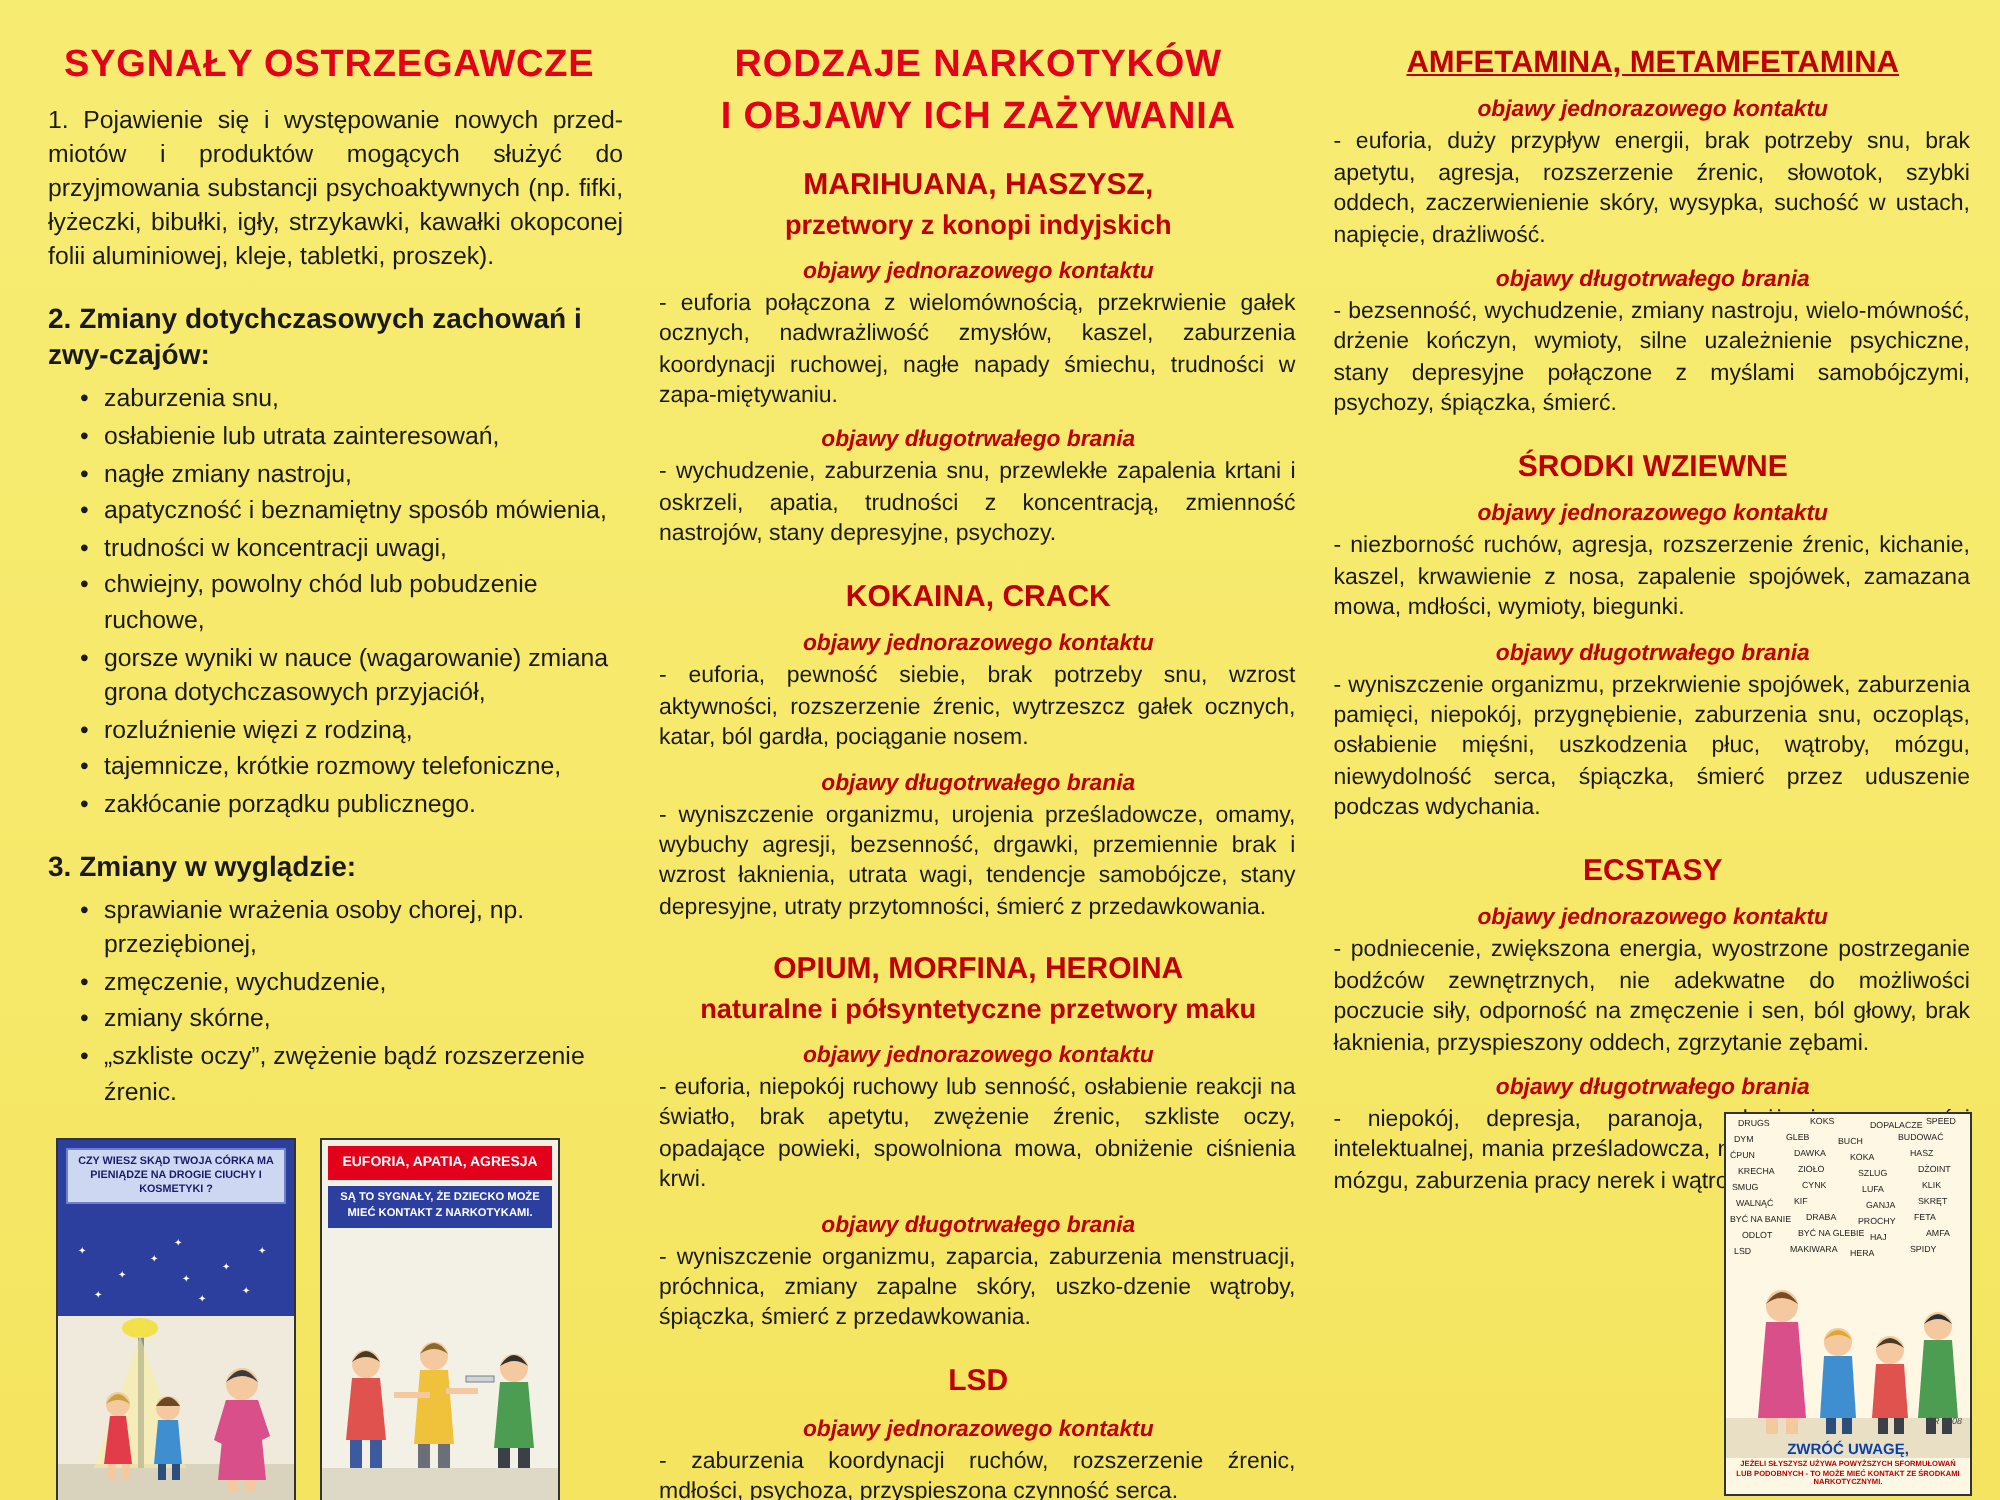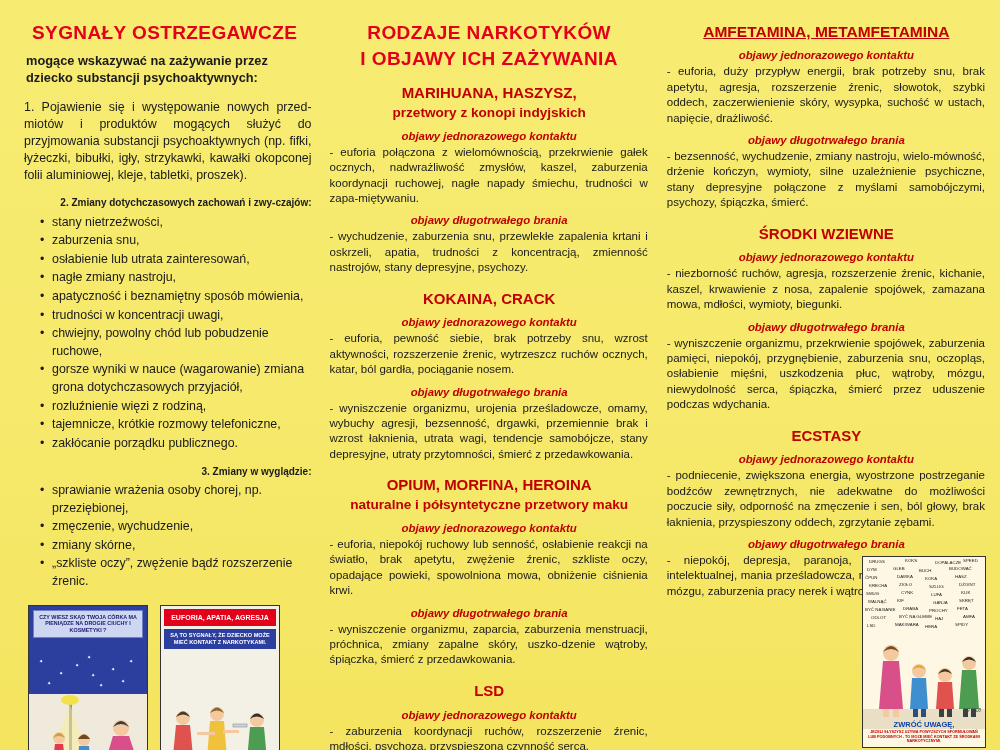--- a/index.html
+++ b/index.html
@@ -37,25 +37,24 @@
   }
   .col1 h1.red-title{text-align:left;margin-left:8px;}
 
   .lead{
     font-size:12.8px;
     font-weight:bold;
     line-height:1.35;
     margin:0 0 12px 2px;
   }
   .sec-head{
-    font-size:10px;
+    font-size:14px;
     font-weight:bold;
     margin:12px 0 4px 0;
     line-height:1.35;
-    text-align:right;
   }
   .para{
     font-size:12.4px;
     line-height:1.38;
     margin:0 0 8px 0;
     text-align:justify;
   }
   ul.bullets{
     margin:2px 0 8px 0;
     padding-left:18px;
@@ -177,27 +176,25 @@
   }
   .sig{position:absolute;right:4px;bottom:20px;font-size:4.5px;color:#444;font-style:italic;}
 </style>
 </head>
 <body>
 
 <div class="page">
 
   <div class="col col1">
     <h1 class="red-title">SYGNAŁY OSTRZEGAWCZE</h1>
-    <div class="lead">mogące wskazywać na zażywanie przez dziecko substancji psychoaktywnych:</div>
 
     <div class="para">1.   Pojawienie się i występowanie nowych przed-miotów i produktów mogących służyć do przyjmowania substancji psychoaktywnych (np. fifki, łyżeczki, bibułki, igły, strzykawki, kawałki okopconej folii aluminiowej, kleje, tabletki, proszek).</div>
 
     <div class="sec-head">2.  Zmiany dotychczasowych zachowań i zwy-czajów:</div>
     <ul class="bullets">
-      <li>stany nietrzeźwości,</li>
       <li>zaburzenia snu,</li>
       <li>osłabienie lub utrata zainteresowań,</li>
       <li>nagłe zmiany nastroju,</li>
       <li>apatyczność i beznamiętny sposób mówienia,</li>
       <li>trudności w koncentracji uwagi,</li>
       <li>chwiejny, powolny chód lub pobudzenie ruchowe,</li>
       <li>gorsze wyniki w nauce (wagarowanie) zmiana grona dotychczasowych przyjaciół,</li>
       <li>rozluźnienie więzi z rodziną,</li>
       <li>tajemnicze, krótkie rozmowy telefoniczne,</li>
       <li>zakłócanie porządku publicznego.</li>
@@ -297,21 +294,21 @@
 
     <div class="drug-name">MARIHUANA, HASZYSZ,</div>
     <div class="drug-sub">przetwory z konopi indyjskich</div>
     <div class="sym-head">objawy jednorazowego kontaktu</div>
     <div class="sym-body">- euforia połączona z wielomównością, przekrwienie gałek ocznych, nadwrażliwość zmysłów, kaszel, zaburzenia koordynacji ruchowej, nagłe napady śmiechu, trudności w zapa-miętywaniu.</div>
     <div class="sym-head">objawy długotrwałego brania</div>
     <div class="sym-body">- wychudzenie, zaburzenia snu, przewlekłe zapalenia krtani i oskrzeli, apatia, trudności z koncentracją, zmienność nastrojów, stany depresyjne, psychozy.</div>
 
     <div class="drug-name">KOKAINA, CRACK</div>
     <div class="sym-head">objawy jednorazowego kontaktu</div>
-    <div class="sym-body">- euforia, pewność siebie, brak potrzeby snu, wzrost aktywności, rozszerzenie źrenic, wytrzeszcz ruchów ocznych, katar, ból gardła, pociąganie nosem.</div>
+    <div class="sym-body">- euforia, pewność siebie, brak potrzeby snu, wzrost aktywności, rozszerzenie źrenic, wytrzeszcz gałek ocznych, katar, ból gardła, pociąganie nosem.</div>
     <div class="sym-head">objawy długotrwałego brania</div>
     <div class="sym-body">- wyniszczenie organizmu, urojenia prześladowcze, omamy, wybuchy agresji, bezsenność, drgawki, przemiennie brak i wzrost łaknienia, utrata wagi, tendencje samobójcze, stany depresyjne, utraty przytomności, śmierć z przedawkowania.</div>
 
     <div class="drug-name">OPIUM, MORFINA, HEROINA</div>
     <div class="drug-sub">naturalne i półsyntetyczne przetwory maku</div>
     <div class="sym-head">objawy jednorazowego kontaktu</div>
     <div class="sym-body">- euforia, niepokój ruchowy lub senność, osłabienie reakcji na światło, brak apetytu, zwężenie źrenic, szkliste oczy, opadające powieki, spowolniona mowa, obniżenie ciśnienia krwi.</div>
     <div class="sym-head">objawy długotrwałego brania</div>
     <div class="sym-body">- wyniszczenie organizmu, zaparcia, zaburzenia menstruacji, próchnica, zmiany zapalne skóry, uszko-dzenie wątroby, śpiączka, śmierć z przedawkowania.</div>
 

